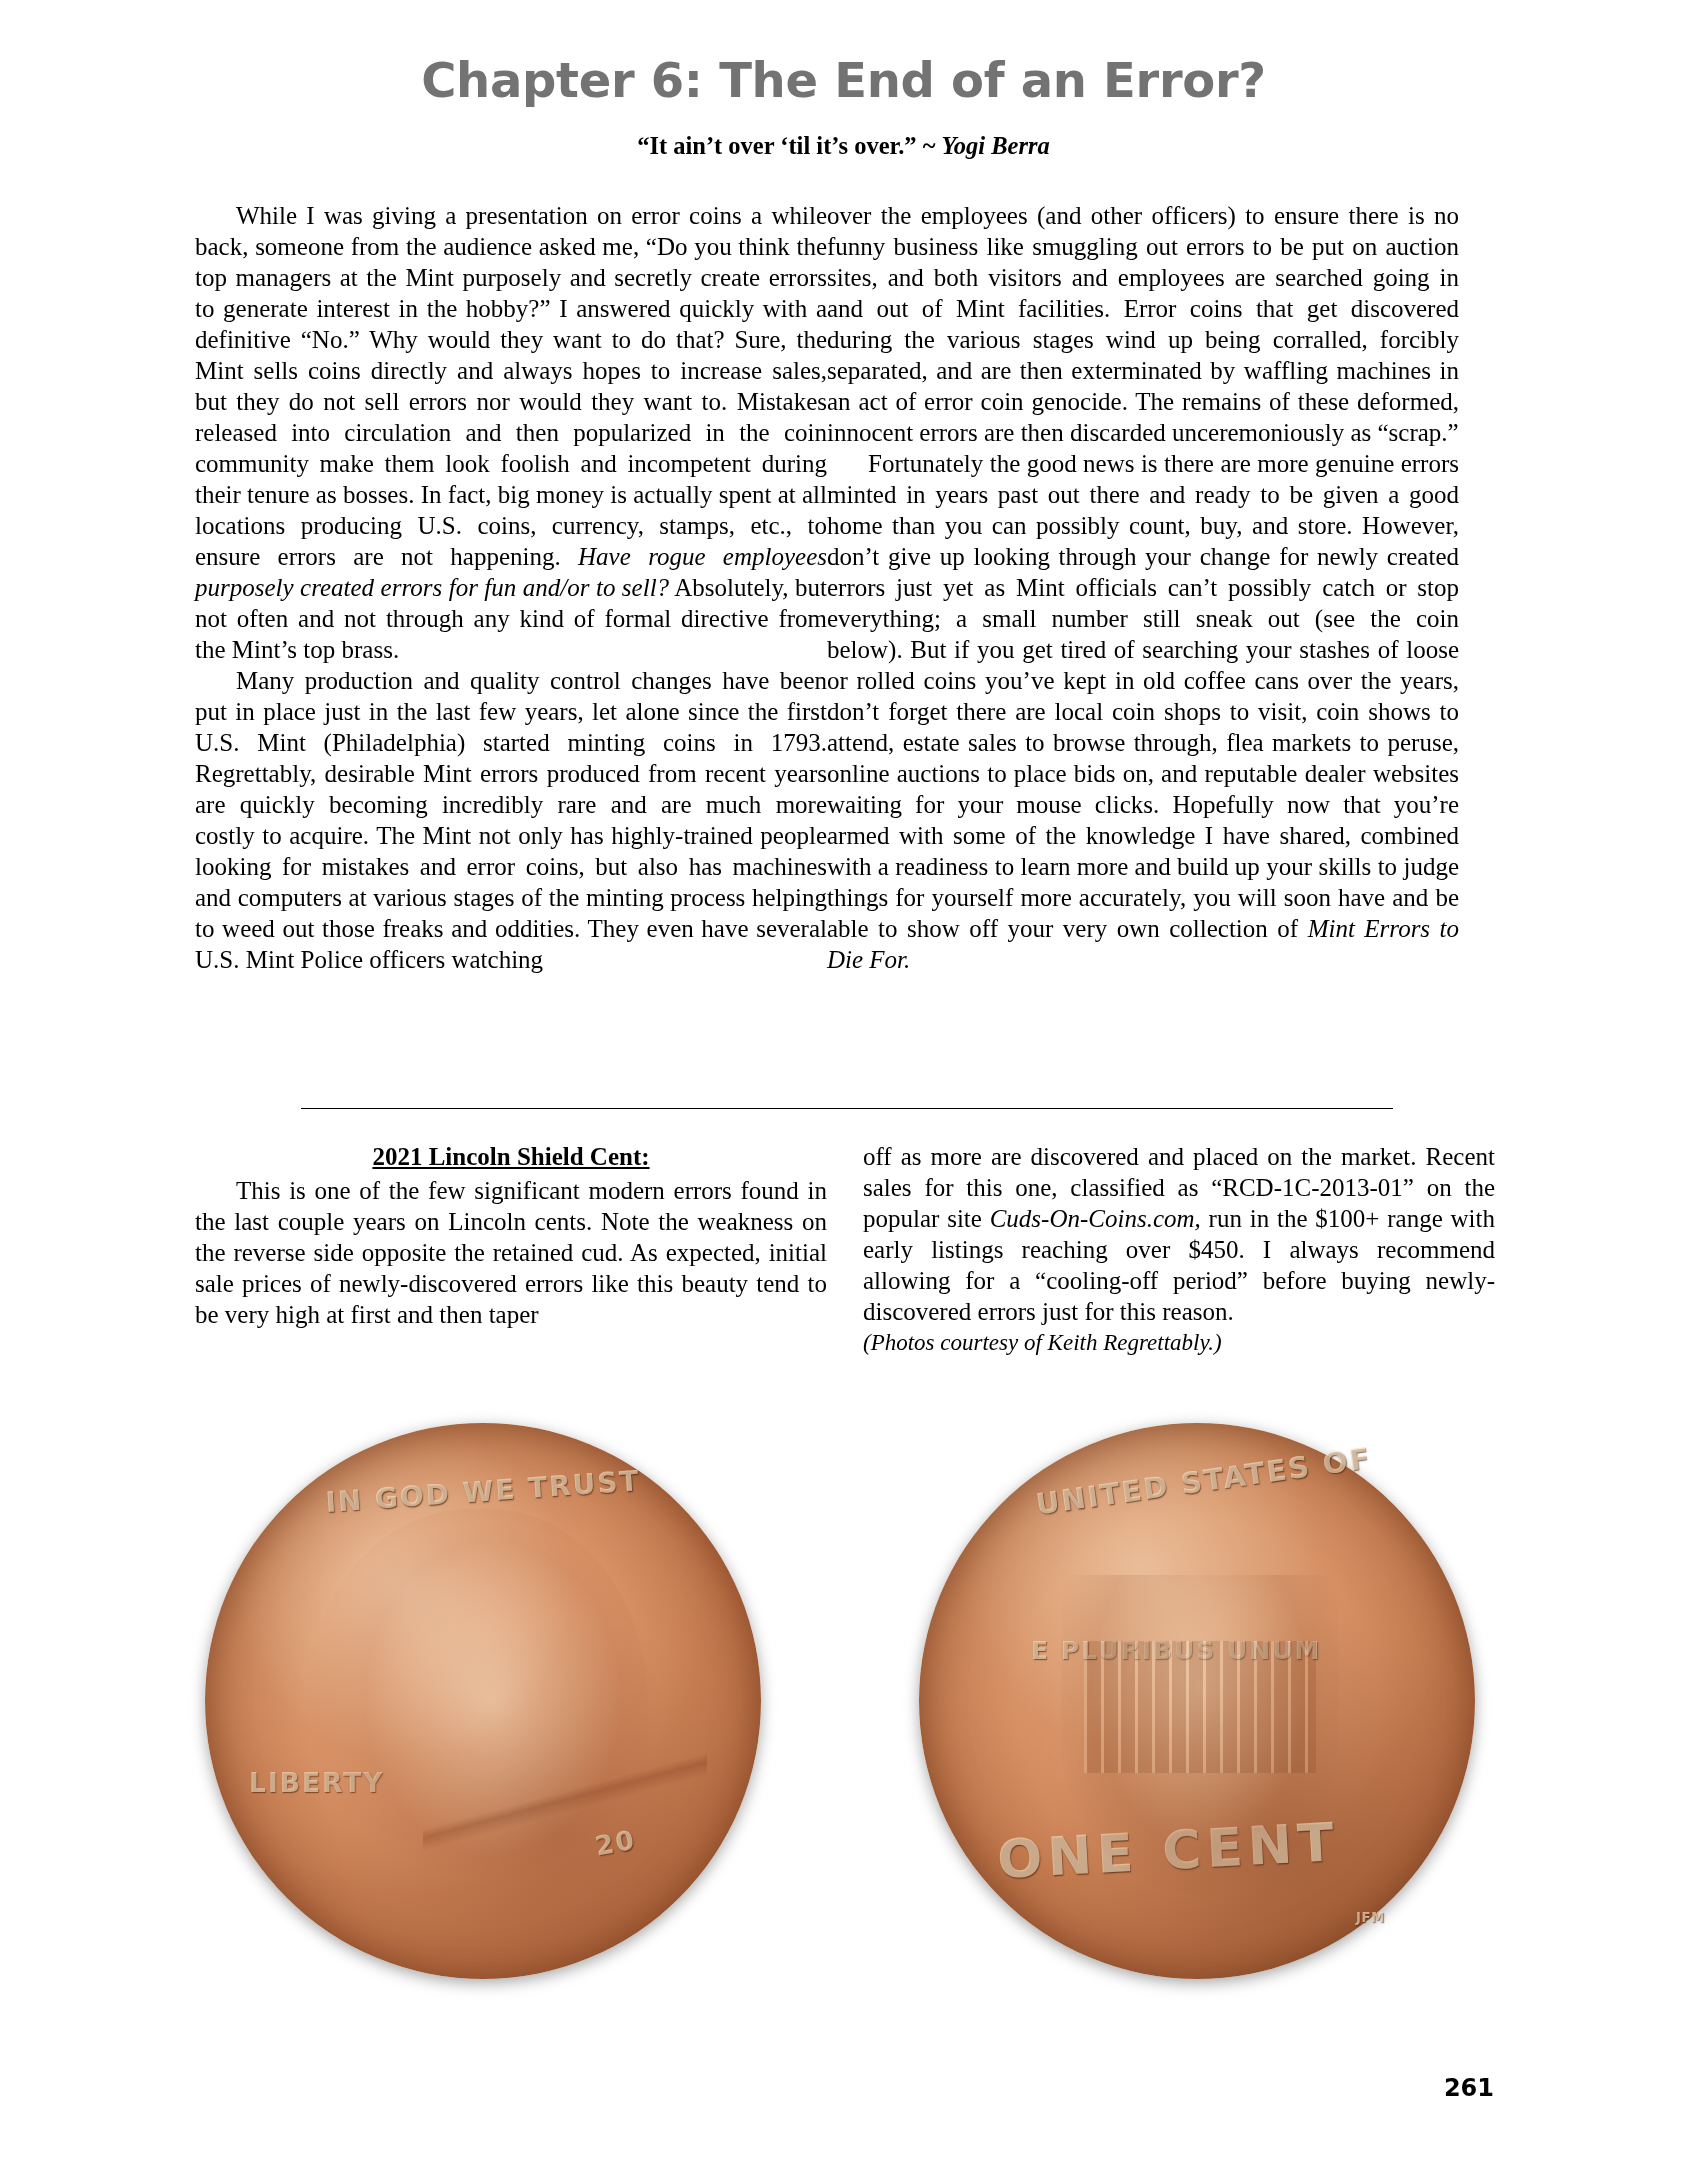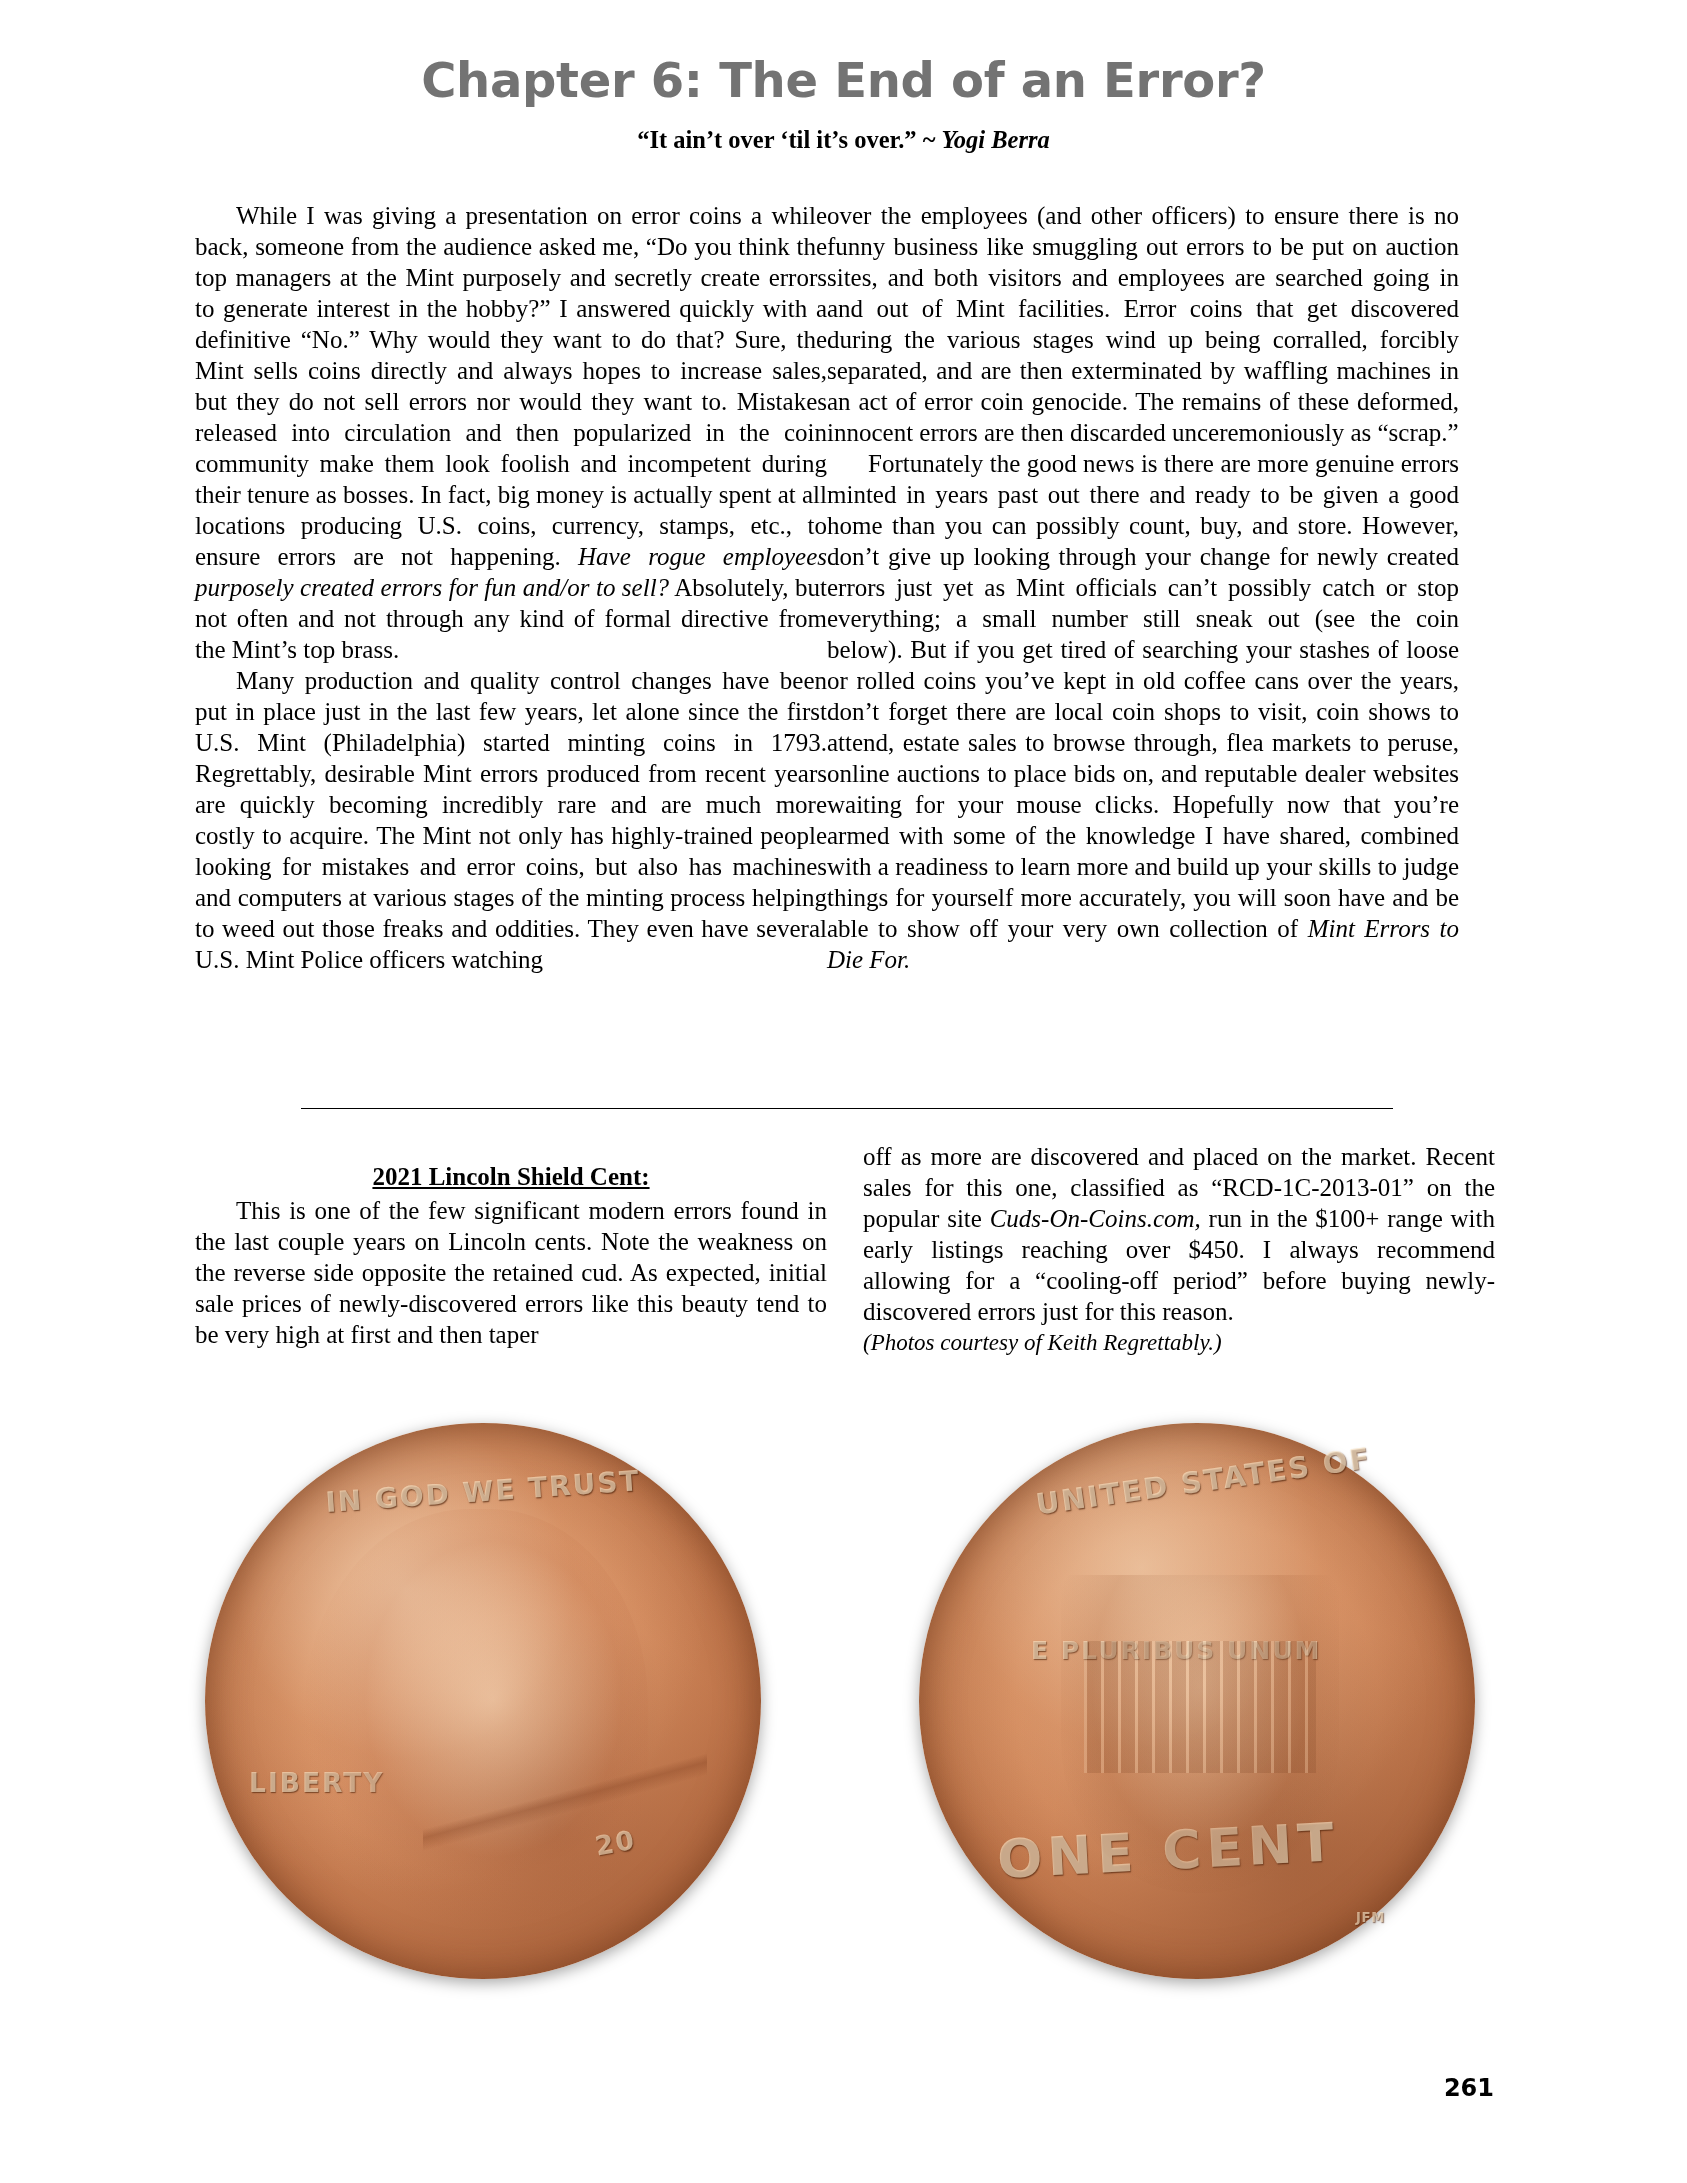--- a/index.html
+++ b/index.html
@@ -29,21 +29,21 @@
     text-align: center;
     font-family: "DejaVu Sans", sans-serif;
     font-weight: bold;
     font-size: 48px;
     letter-spacing: -0.3px;
     color: #737373;
   }
   .epigraph {
     position: absolute;
     left: 0;
-    top: 126px;
+    top: 132px;
     width: 1687px;
     text-align: center;
     font-family: "Liberation Serif", serif;
     font-size: 24.5px;
     font-weight: bold;
   }
   .epigraph .attrib {
     font-weight: bold;
     font-style: italic;
   }
@@ -88,21 +88,20 @@
     display: flex;
     gap: 36px;
   }
   .coin-heading {
     text-align: center;
     font-size: 25px;
     line-height: 31px;
     font-weight: bold;
     text-decoration: underline;
     margin-bottom: 2.6px;
-    margin-top: 20px;
   }
   .photo-credit {
     font-style: italic;
     font-size: 23px;
   }
   .coin-images {
     position: absolute;
     left: 152px;
     top: 1416px;
     width: 1383px;

